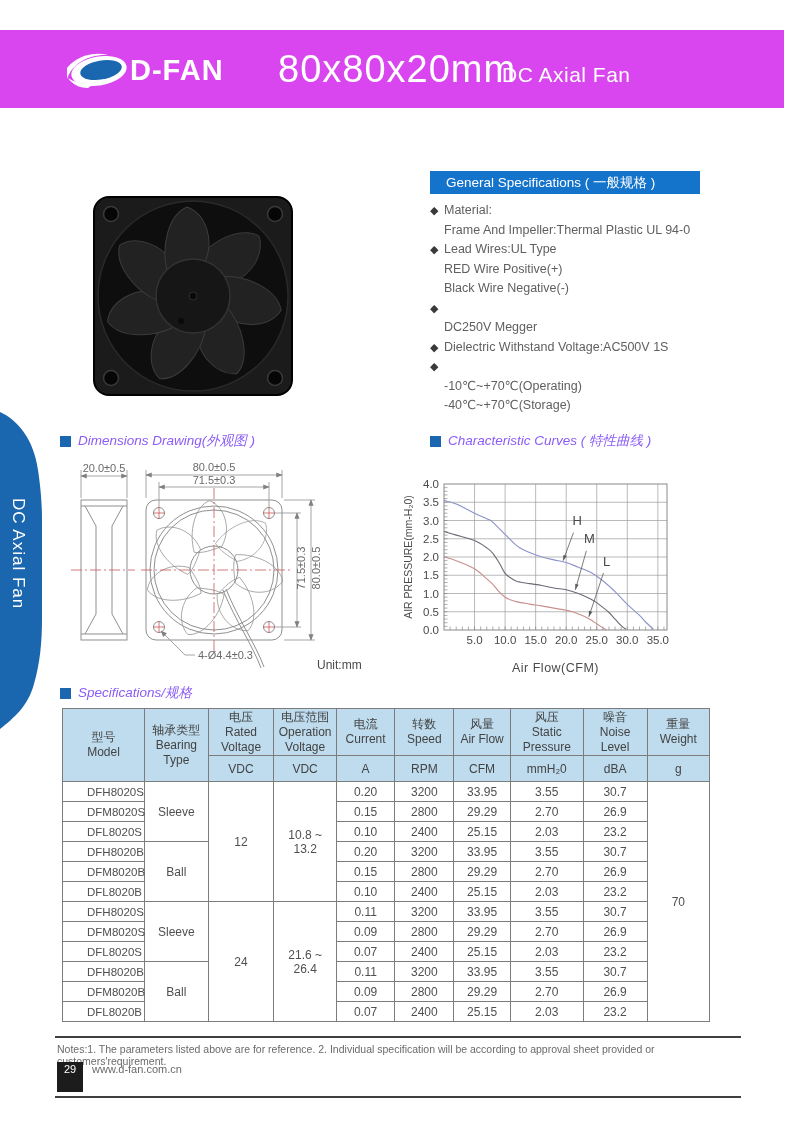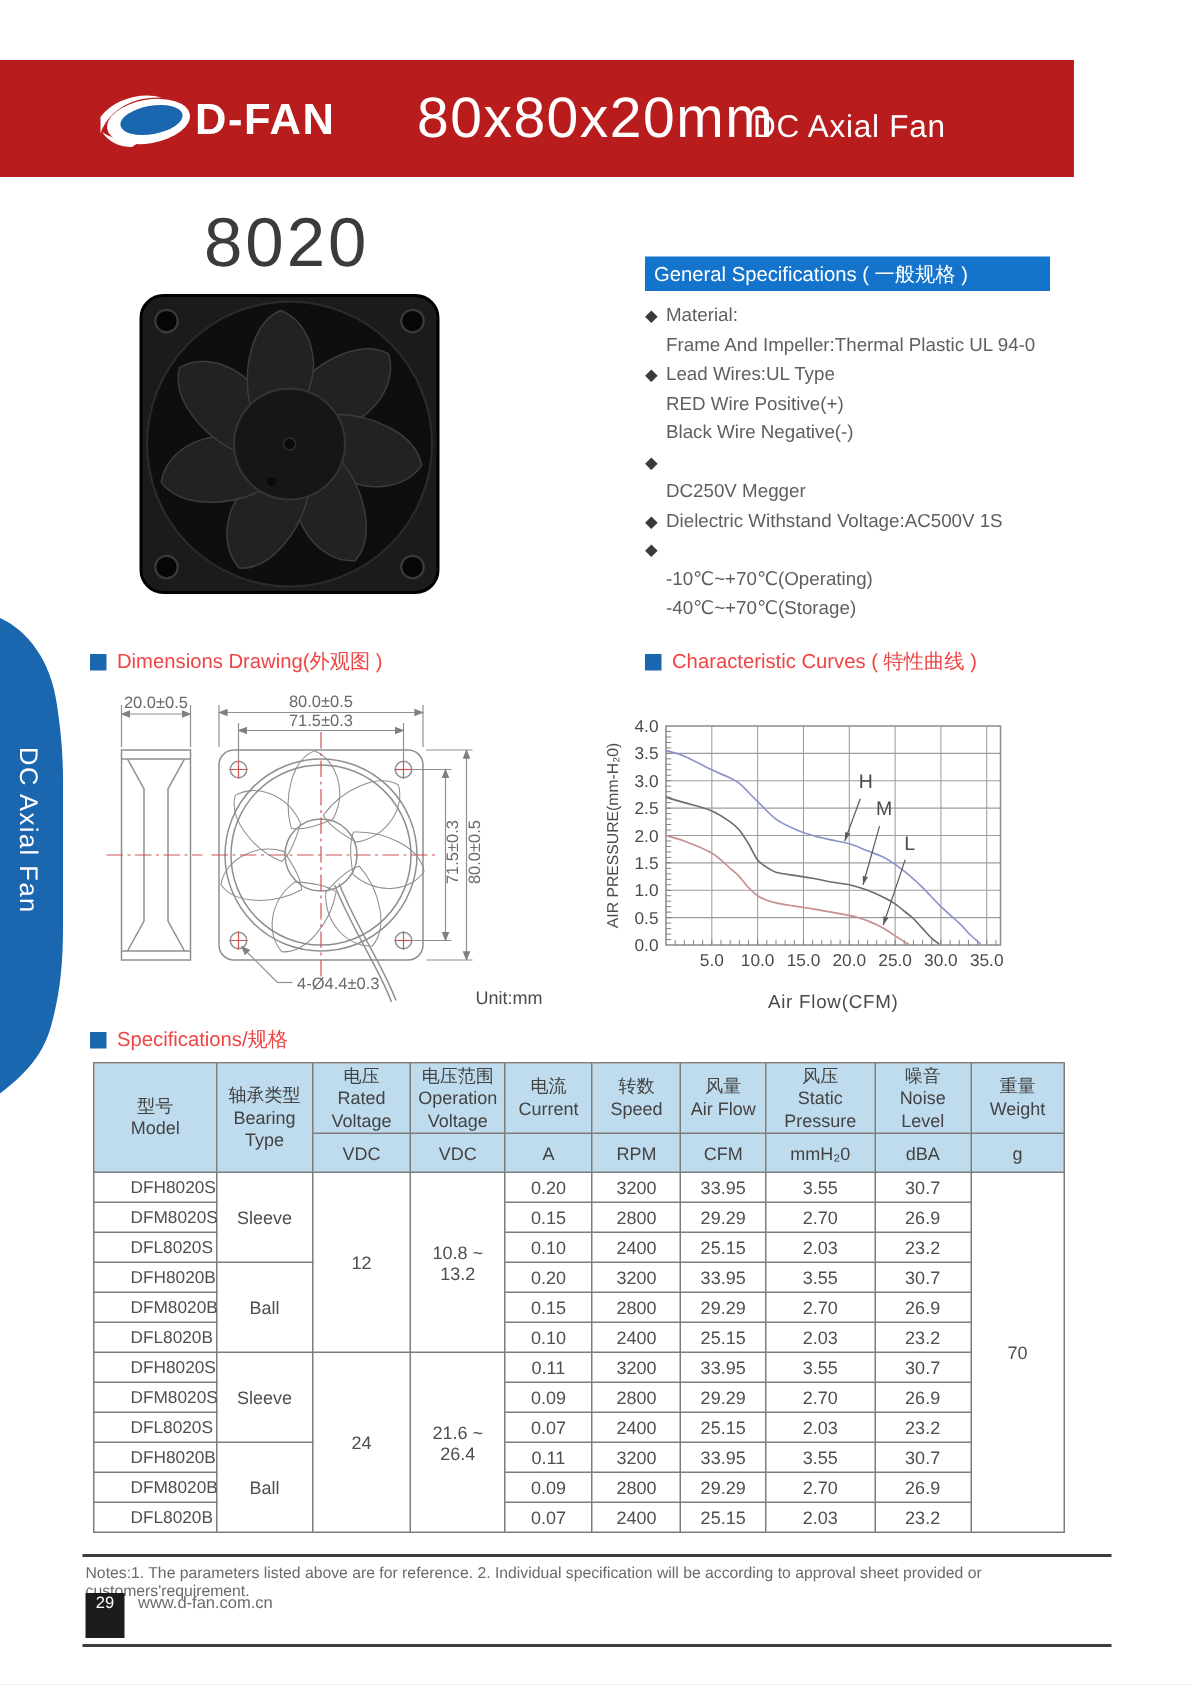--- a/index.html
+++ b/index.html
@@ -1,43 +1,43 @@
 <!DOCTYPE html>
 <html><head>
 <meta charset="utf-8">
 <style>
   html,body{margin:0;padding:0;background:#e8e8e8;}
   .page{position:relative;width:794px;height:1123px;background:#ffffff;margin:0 auto;
         font-family:"Liberation Sans","DejaVu Sans",sans-serif;overflow:hidden;color:#555;}
 
   
-  .banner{position:absolute;left:0;top:40px;width:716px;height:78px;background:#b91c1c;}
+  .banner{position:absolute;left:0;top:30px;width:784px;height:78px;background:#d946ef;}
   .banner .brand{position:absolute;left:130px;top:24px;color:#fff;font-size:29px;font-weight:700;letter-spacing:1px;}
   .banner .size-title{position:absolute;left:278px;top:18px;color:#fff;font-size:38px;font-weight:400;letter-spacing:1px;}
   .banner .subtitle{position:absolute;left:502px;top:33px;color:#fff;font-size:21px;font-weight:400;letter-spacing:.5px;}
   .logo-svg{position:absolute;left:64px;top:18px;}
 
   
   .side-tab{position:absolute;left:0;top:408px;}
   .side-tab-label{position:absolute;left:8px;top:498px;writing-mode:vertical-rl;color:#fff;
         font-size:17px;letter-spacing:1px;white-space:nowrap;}
 
   
   .model-title{position:absolute;left:136px;top:134px;font-size:46px;color:#3b3b3b;letter-spacing:2px;}
   .fan-photo{position:absolute;left:85px;top:193px;}
 
   
   .gs-bar{position:absolute;left:430px;top:171px;width:270px;height:23px;background:#1474cc;color:#fff;
-        font-size:13.5px;line-height:23px;padding-left:6px;box-sizing:border-box;}
+        font-size:13.5px;line-height:23px;padding-left:16px;box-sizing:border-box;}
   .gs-list{position:absolute;left:430px;top:201px;width:300px;font-size:12.5px;color:#5f5f5f;}
   .spec-line{display:flex;line-height:19.5px;}
   .spec-bullet{width:14px;flex:0 0 14px;color:#3a3a3a;font-family:"DejaVu Sans",sans-serif;font-size:11px;}
 
   
-  .sec-head{position:absolute;font-size:13.5px;color:#ef4444;display:flex;align-items:center;gap:7px;}
+  .sec-head{position:absolute;font-size:13.5px;color:#8b5cf6;display:flex;align-items:center;gap:7px;font-style:italic;}
   .sec-sq{width:11px;height:11px;background:#1a66af;flex:0 0 11px;}
   .sec-dims{left:60px;top:432px;}
   .sec-curves{left:430px;top:432px;}
   .sec-table{left:60px;top:684px;text-align:center;}
 
   .dims-svg{position:absolute;left:55px;top:462px;}
   .chart-svg{position:absolute;left:400px;top:468px;}
 
   
   .spec-table-wrap{position:absolute;left:62px;top:708px;width:648px;}
@@ -73,21 +73,20 @@
     <div class="brand">D-FAN</div>
     <div class="size-title">80x80x20mm</div>
     <div class="subtitle">DC Axial Fan</div>
   </div>
 
   <svg class="side-tab" width="46" height="330" viewBox="0 0 46 330">
     <path d="M0,4 C18,12 34,32 38,62 C41,82 42,97 42,112 L42,210 C42,235 40,255 34,276 C28,298 14,310 0,321 Z" fill="#1a66af"></path>
   </svg>
   <div class="side-tab-label">DC Axial Fan</div>
 
-  <div class="model-title">8020</div>
 
   <svg class="fan-photo" width="216" height="212" viewBox="0 0 216 212">
     <defs>
       <path id="blade" d="M2,-34 C18,-56 48,-70 66,-60 C72,-42 58,-16 30,-11 C18,-18 7,-25 2,-34 Z"></path>
     </defs>
     <rect x="9" y="4" width="198" height="198" rx="15" fill="#1b1b1b" stroke="#000" stroke-width="2"></rect>
     <circle cx="108" cy="103" r="95" fill="#0e0e0e" stroke="#2a2a2a" stroke-width="1.5"></circle>
     <g>
       <use href="#blade" transform="translate(108,103)" fill="#222" stroke="#3c3c3c" stroke-width="1"></use>
       <use href="#blade" transform="translate(108,103) rotate(51.4)" fill="#222" stroke="#3c3c3c" stroke-width="1"></use>

